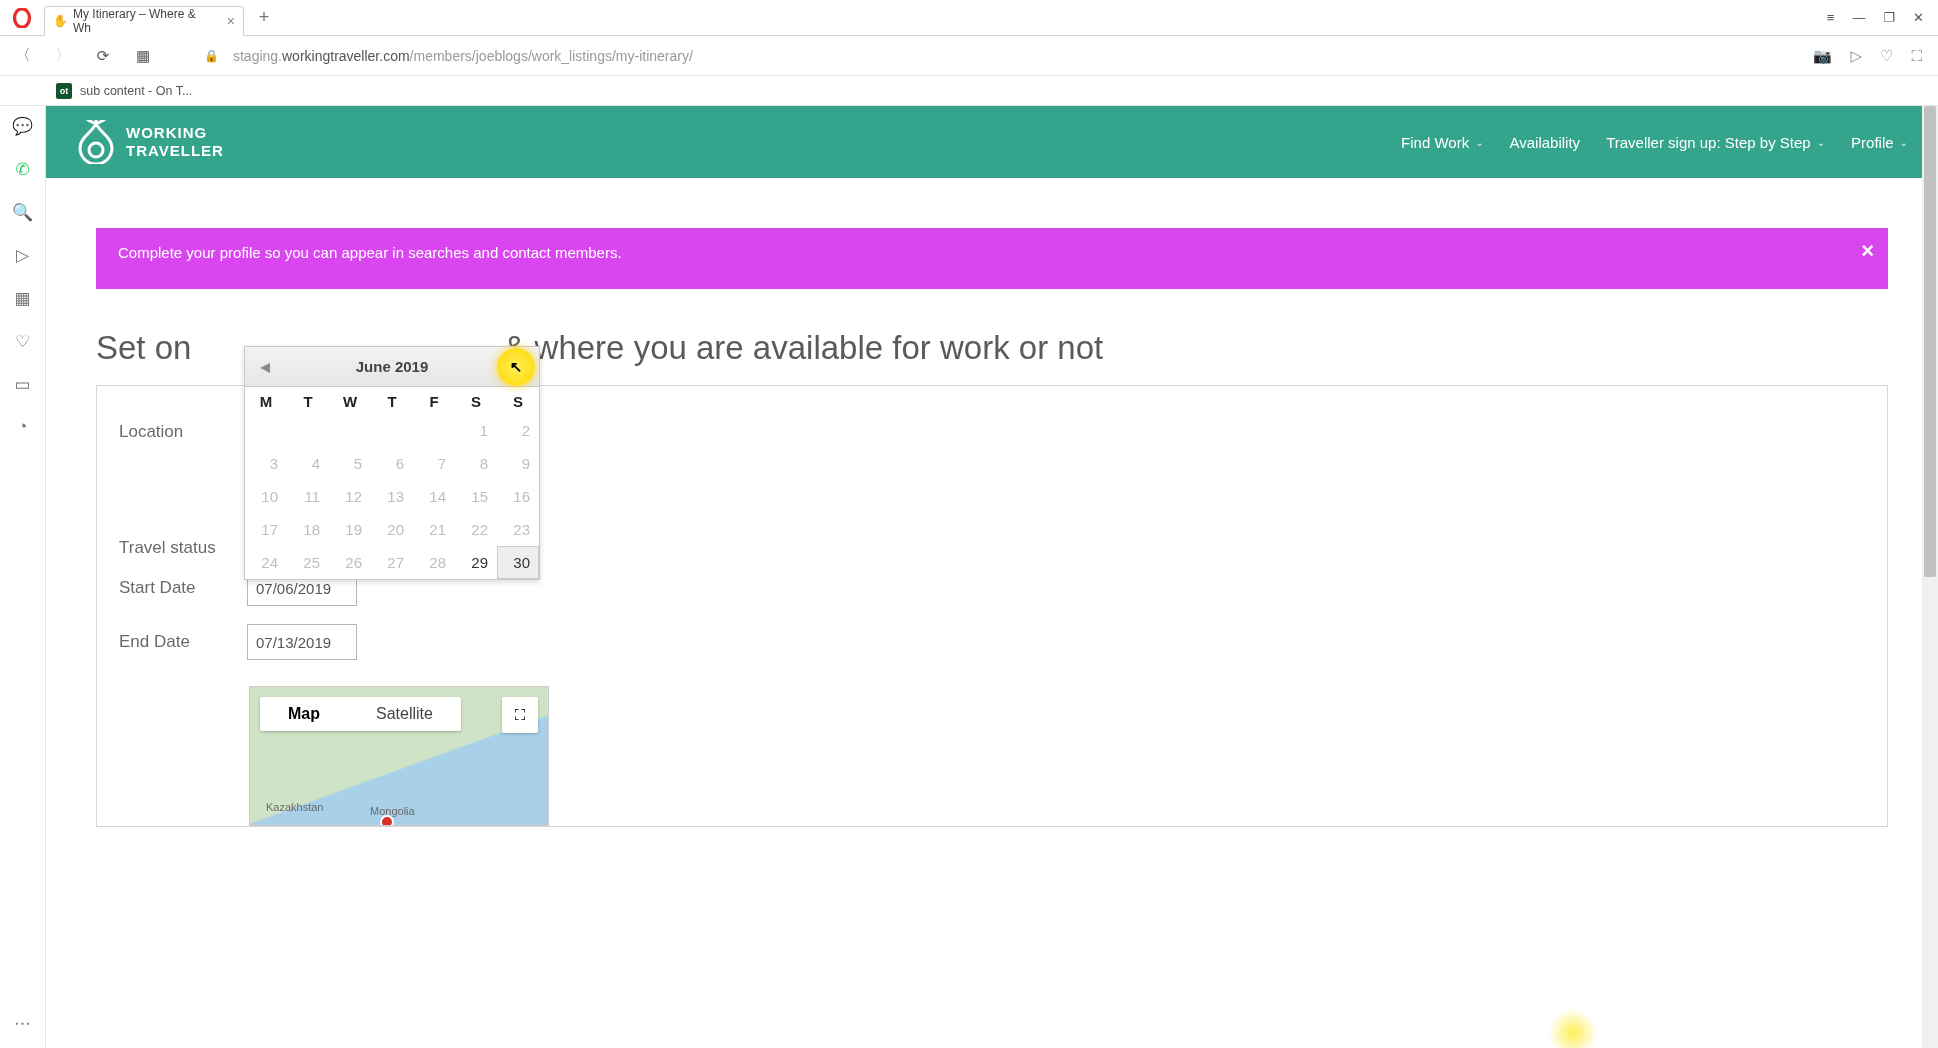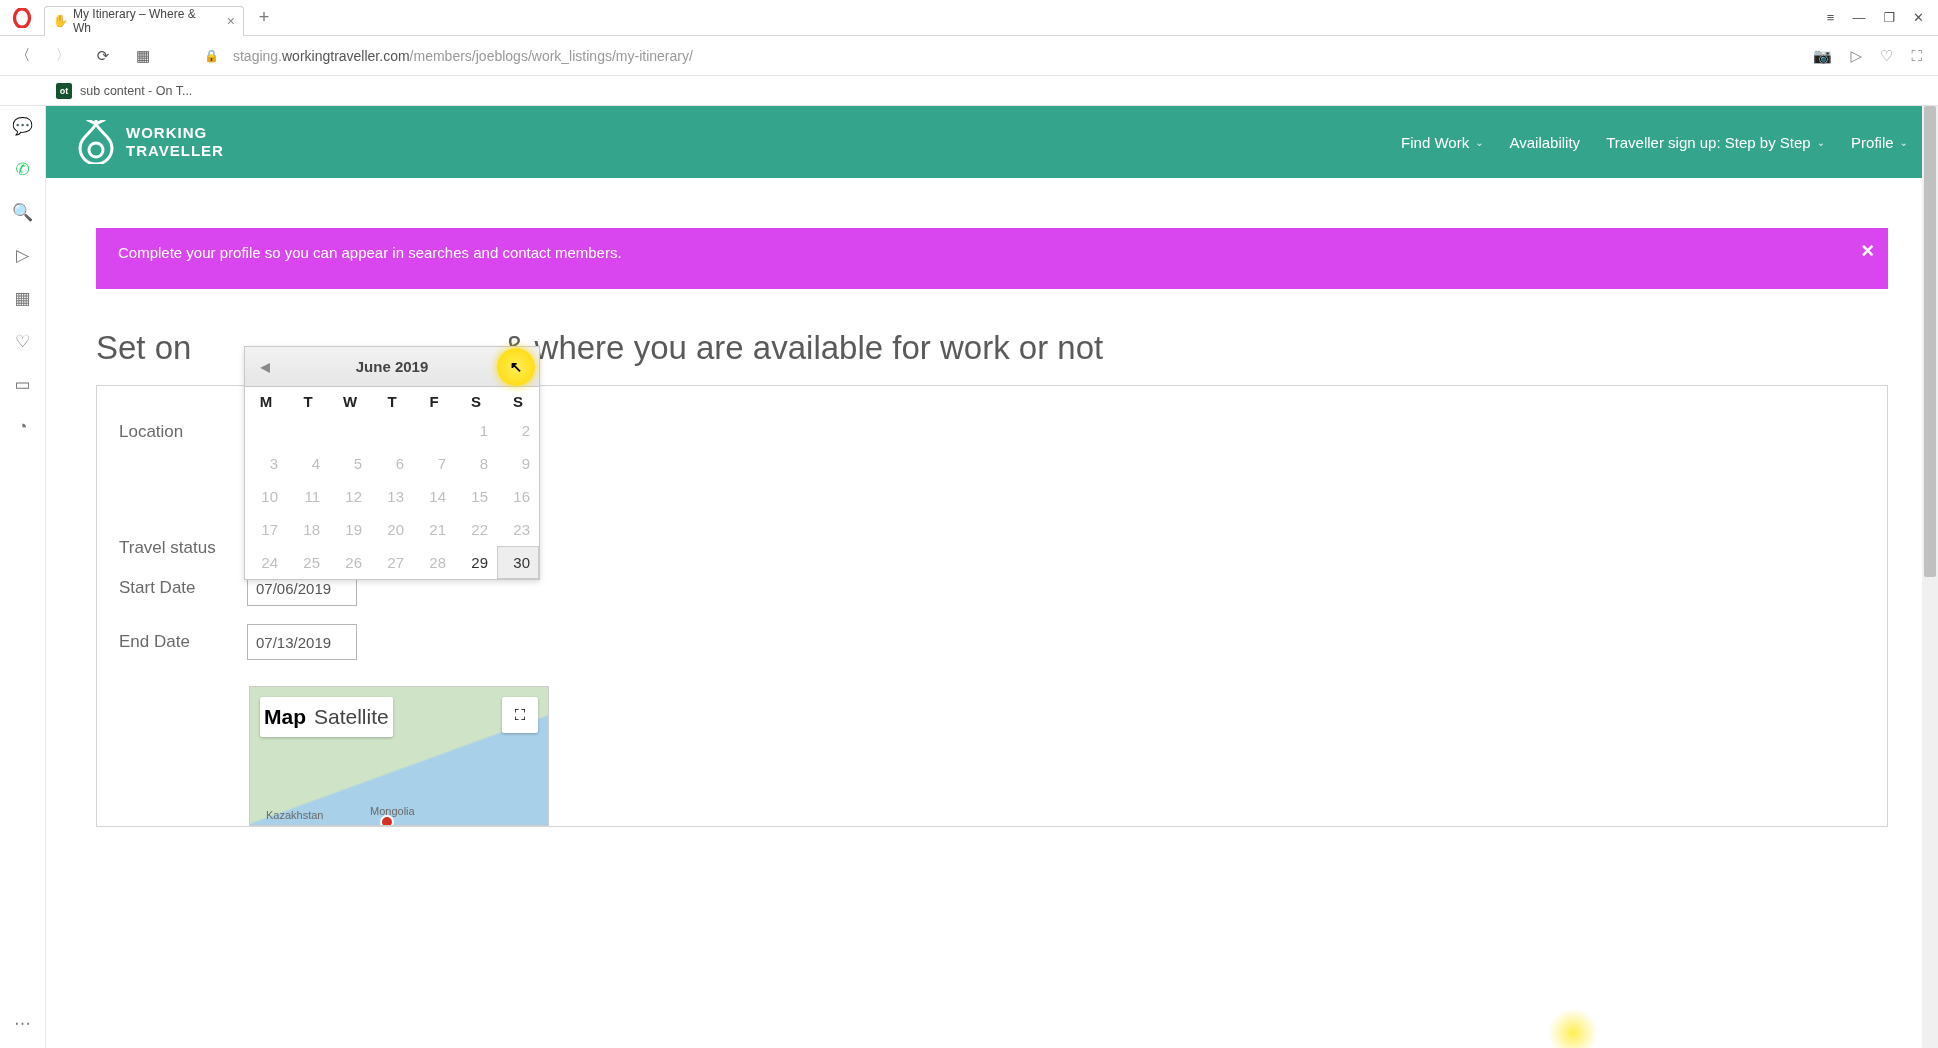--- a/index.html
+++ b/index.html
@@ -72,21 +72,21 @@
 .dp-dow div { text-align: center; padding: 6px 0 4px; }
 .dp-grid { display: grid; grid-template-columns: repeat(7,1fr); }
 .dp-cell { height: 33px; display: flex; align-items: center; justify-content: flex-end; padding-right: 8px; color: #bfbfbf; border: 1px solid transparent; }
 .dp-cell.enabled { color: #333; }
 .dp-cell.hover { background: #eee; border: 1px solid #ccc; color: #333; }
 .dp-cell.empty { }
 
 
 .map-wrap { margin-left: 130px; width: 300px; height: 140px; border: 1px solid #ccc; position: relative; background: linear-gradient(160deg,#cfe4c6 0%, #cfe4c6 55%, #a8d0e8 56%, #a8d0e8 100%); overflow: hidden; }
 .map-ctrls { position: absolute; left: 10px; top: 10px; background: #fff; border-radius: 2px; box-shadow: 0 1px 3px rgba(0,0,0,.25); display: flex; }
-.map-ctrls span { padding: 8px 4px; font-size: 21px; color: #444; }
+.map-ctrls span { padding: 8px 28px; font-size: 16px; color: #444; }
 .map-ctrls span.active { font-weight: 600; color: #000; }
 .map-fs { position: absolute; right: 10px; top: 10px; width: 36px; height: 36px; background: #fff; border-radius: 2px; box-shadow: 0 1px 3px rgba(0,0,0,.25); display: flex; align-items: center; justify-content: center; font-size: 15px; }
 .map-lbl { position: absolute; font-size: 11px; color: #6a6a6a; }
 
 
 .chat { position: absolute; right: 28px; bottom: 6px; width: 330px; height: 38px; background: #34a58c; color: #fff; border-radius: 8px 8px 0 0; display: flex; align-items: center; padding: 0 16px; font-size: 15px; }
 
 
 .glow { position: absolute; width: 50px; height: 50px; border-radius: 50%; background: radial-gradient(circle,#ffee55 0%, rgba(255,238,85,0) 70%); right: 340px; bottom: -10px; }
 </style>
@@ -261,21 +261,21 @@
         <div class="form-label">End Date</div>
         <input class="date-input" value="07/13/2019" style="">
       </div>
 
       <div class="map-wrap">
         <div class="map-ctrls">
           <span class="active">Map</span>
           <span>Satellite</span>
         </div>
         <div class="map-fs">⛶</div>
-        <div class="map-lbl" style="left:16px;bottom:4px">Kazakhstan</div>
+        <div class="map-lbl" style="left:16px;bottom:12px">Kazakhstan</div>
         <div class="map-lbl" style="left:120px;bottom:8px">Mongolia</div>
         <div style="position:absolute;left:130px;bottom:-4px;width:14px;height:14px;background:#d93025;border:2px solid #fff;border-radius:50%"></div>
       </div>
     </div>
 
     <div class="glow"></div>
 
 
     <div class="scrollbar-gutter">
       <div class="scrollbar-thumb"></div>

